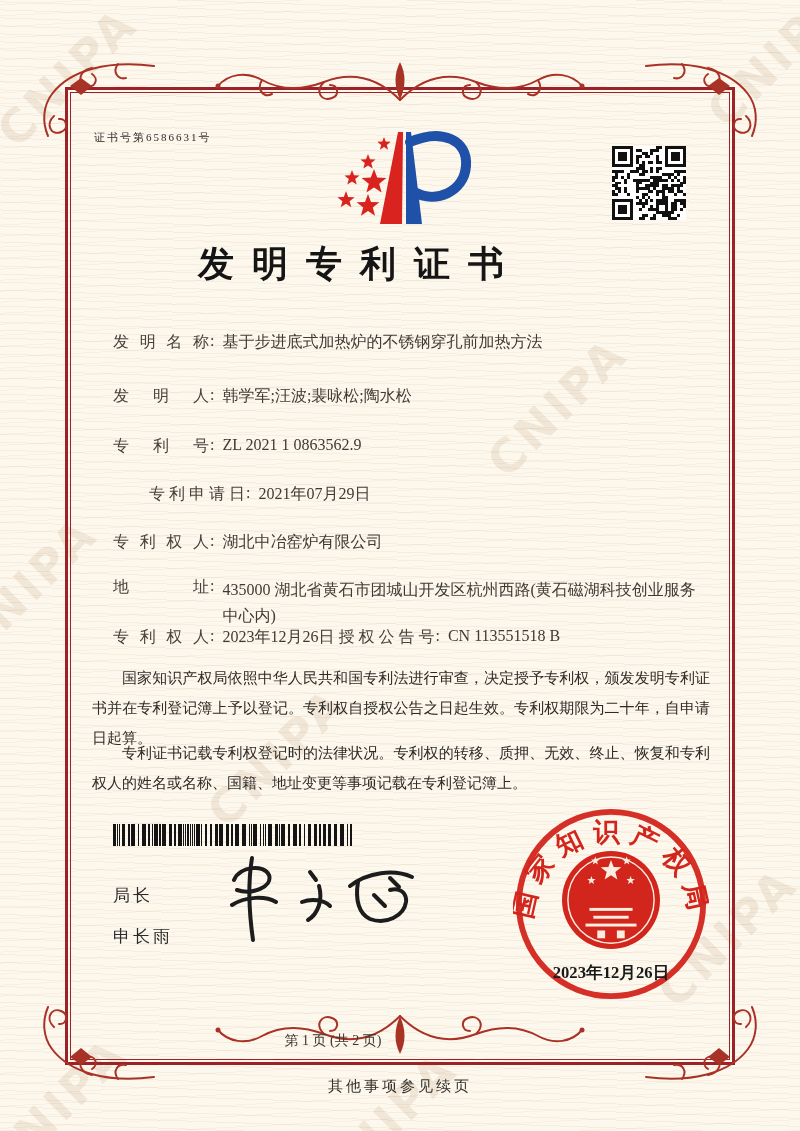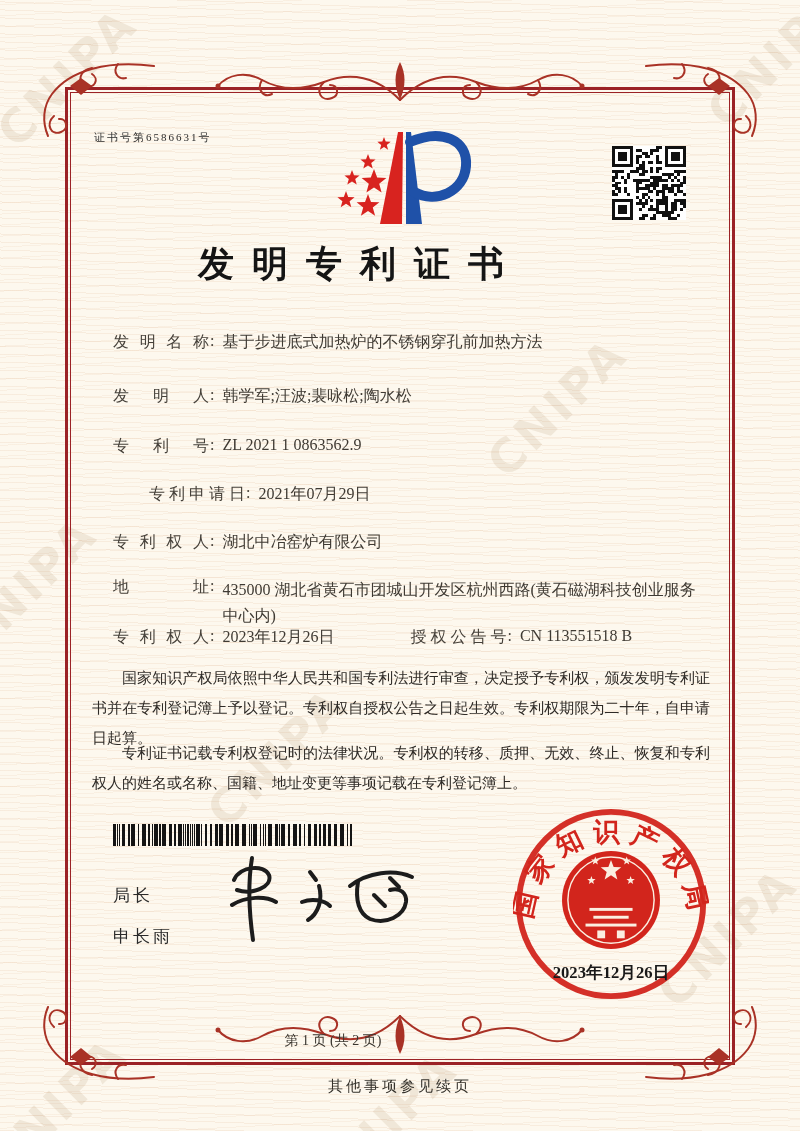--- a/index.html
+++ b/index.html
@@ -472,21 +472,21 @@
   </div>
   <div class="field-row" style="top:577px;">
     <span class="flabel">地址</span><span class="fcolon">:</span>
     <span class="fvalue wrap">435000 湖北省黄石市团城山开发区杭州西路(黄石磁湖科技创业服务中心内)</span>
   </div>
   <div class="field-row" style="top:627px;">
     <span class="grant-pair">
       <span class="flabel">专利权人</span><span class="fcolon">:</span>
       <span class="fvalue">2023年12月26日</span>
     </span>
-    <span class="grant-pair" style="margin-left:72px;">
+    <span class="grant-pair" style="">
       <span class="flabel">授权公告号</span><span class="fcolon">:</span>
       <span class="fvalue">CN 113551518 B</span>
     </span>
   </div>
 
   <p class="para" style="top:648px;">国家知识产权局依照中华人民共和国专利法进行审查，决定授予专利权，颁发发明专利证书并在专利登记簿上予以登记。专利权自授权公告之日起生效。专利权期限为二十年，自申请日起算。</p>
   <p class="para" style="top:723px;">专利证书记载专利权登记时的法律状况。专利权的转移、质押、无效、终止、恢复和专利权人的姓名或名称、国籍、地址变更等事项记载在专利登记簿上。</p>
 
   <svg class="barcode" id="barcode" viewBox="0 0 240 22" preserveAspectRatio="none">
       <rect x="0" y="0" width="3" height="22" fill="#141414"></rect>

